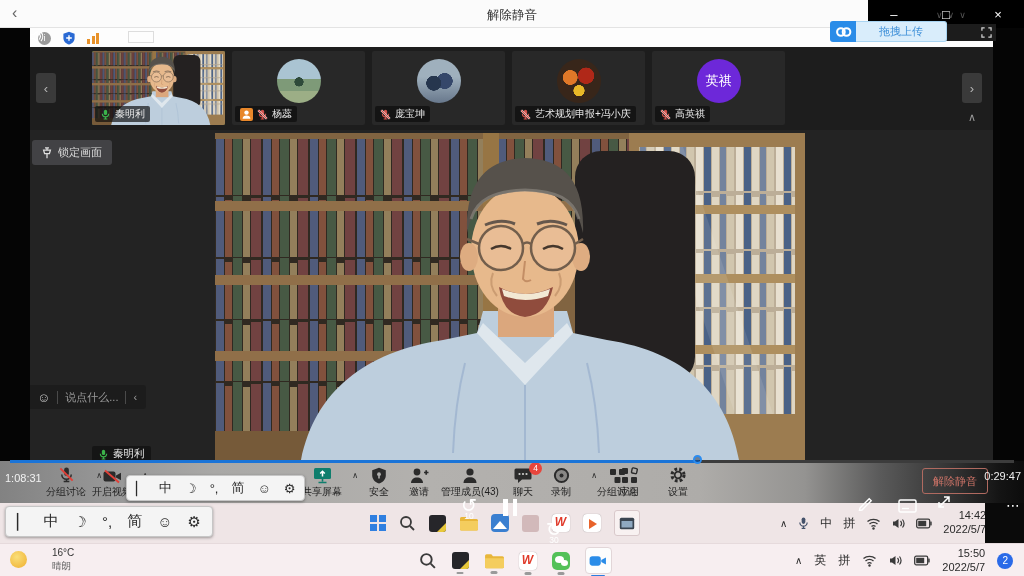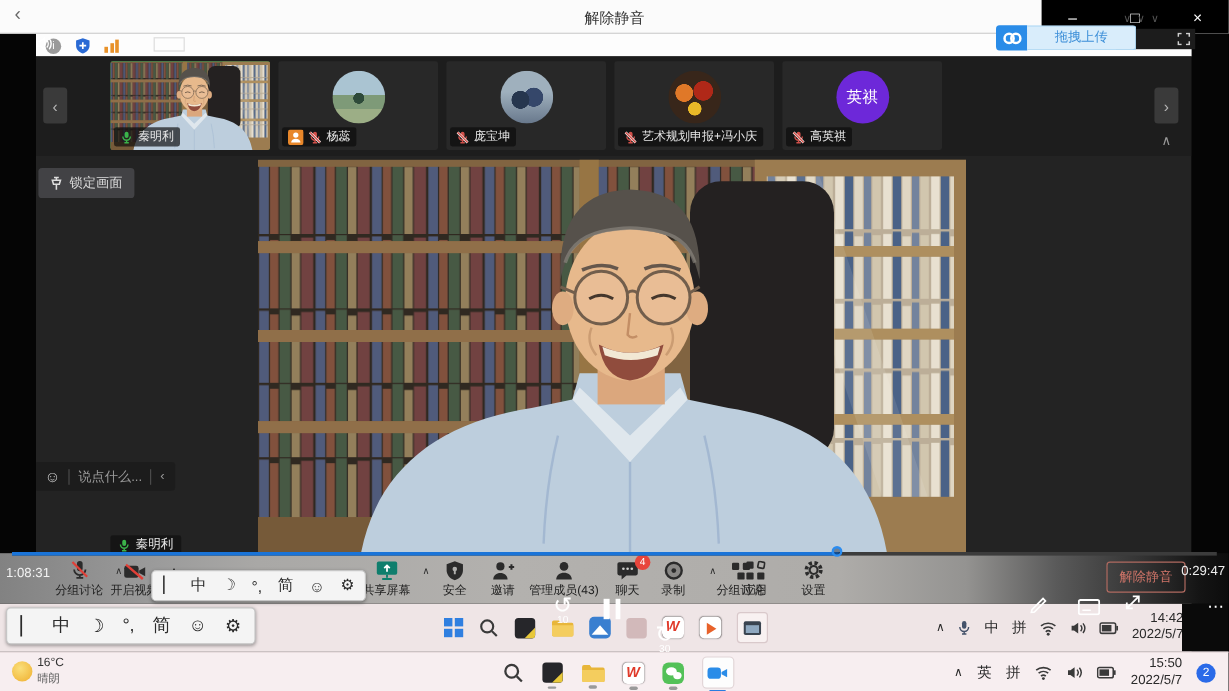--- a/index.html
+++ b/index.html
@@ -125,21 +125,21 @@
   .itb{left:0;top:503px;width:993px;height:40px;background:#efe5e6;z-index:3;}
   .itb-icons{left:370px;top:7px;display:flex;gap:13px;align-items:center;height:26px;}
   .itb-tray{left:780px;top:0;height:40px;display:flex;gap:11px;align-items:center;}
   .tray-txt{font-size:12px;color:#2a2a2a;}
   .tray-chev{font-size:10px;color:#2a2a2a;}
   .clock{font-size:11px;color:#2a2a2a;text-align:right;line-height:1.25;}
   .activewin{width:26px;height:26px;background:#f8f1f1;border:1px solid #d9c9cb;border-radius:3px;display:flex;align-items:center;justify-content:center;}
 
   
   .tb{left:0;top:543px;width:1024px;height:33px;background:#f7eef0;border-top:1px solid #e6dadc;z-index:5;}
-  .weather{left:10px;top:3px;display:flex;gap:4px;align-items:center;}
+  .weather{left:10px;top:3px;display:flex;gap:25px;align-items:center;}
   .sun{width:17px;height:17px;border-radius:50%;background:radial-gradient(circle at 40% 35%,#fadf7a,#efae2e);}
   .wtx{font-size:10px;color:#333;line-height:1.25;}
   .wtx .d2{color:#666;font-size:9.5px;}
   .tb-icons{left:388px;top:4px;display:flex;gap:15px;align-items:center;height:25px;}
   .tb-tray{left:795px;top:0;height:33px;display:flex;gap:12px;align-items:center;}
   .appic{position:relative;display:flex;align-items:center;justify-content:center;}
   .runbar{position:absolute;left:50%;transform:translateX(-50%);bottom:-5px;width:7px;height:2.5px;border-radius:1.5px;background:#9a9a9a;}
   .meetbox{width:27px;height:27px;background:#fdfdfd;border:1px solid #e2d6d8;border-radius:4px;display:flex;align-items:center;justify-content:center;position:relative;}
   .meetbox .runbar{background:#2a7de0;width:14px;bottom:-4px;}
   .badge2{width:16px;height:16px;border-radius:50%;background:#2a6ae8;color:#fff;font-size:10px;text-align:center;line-height:16px;}

